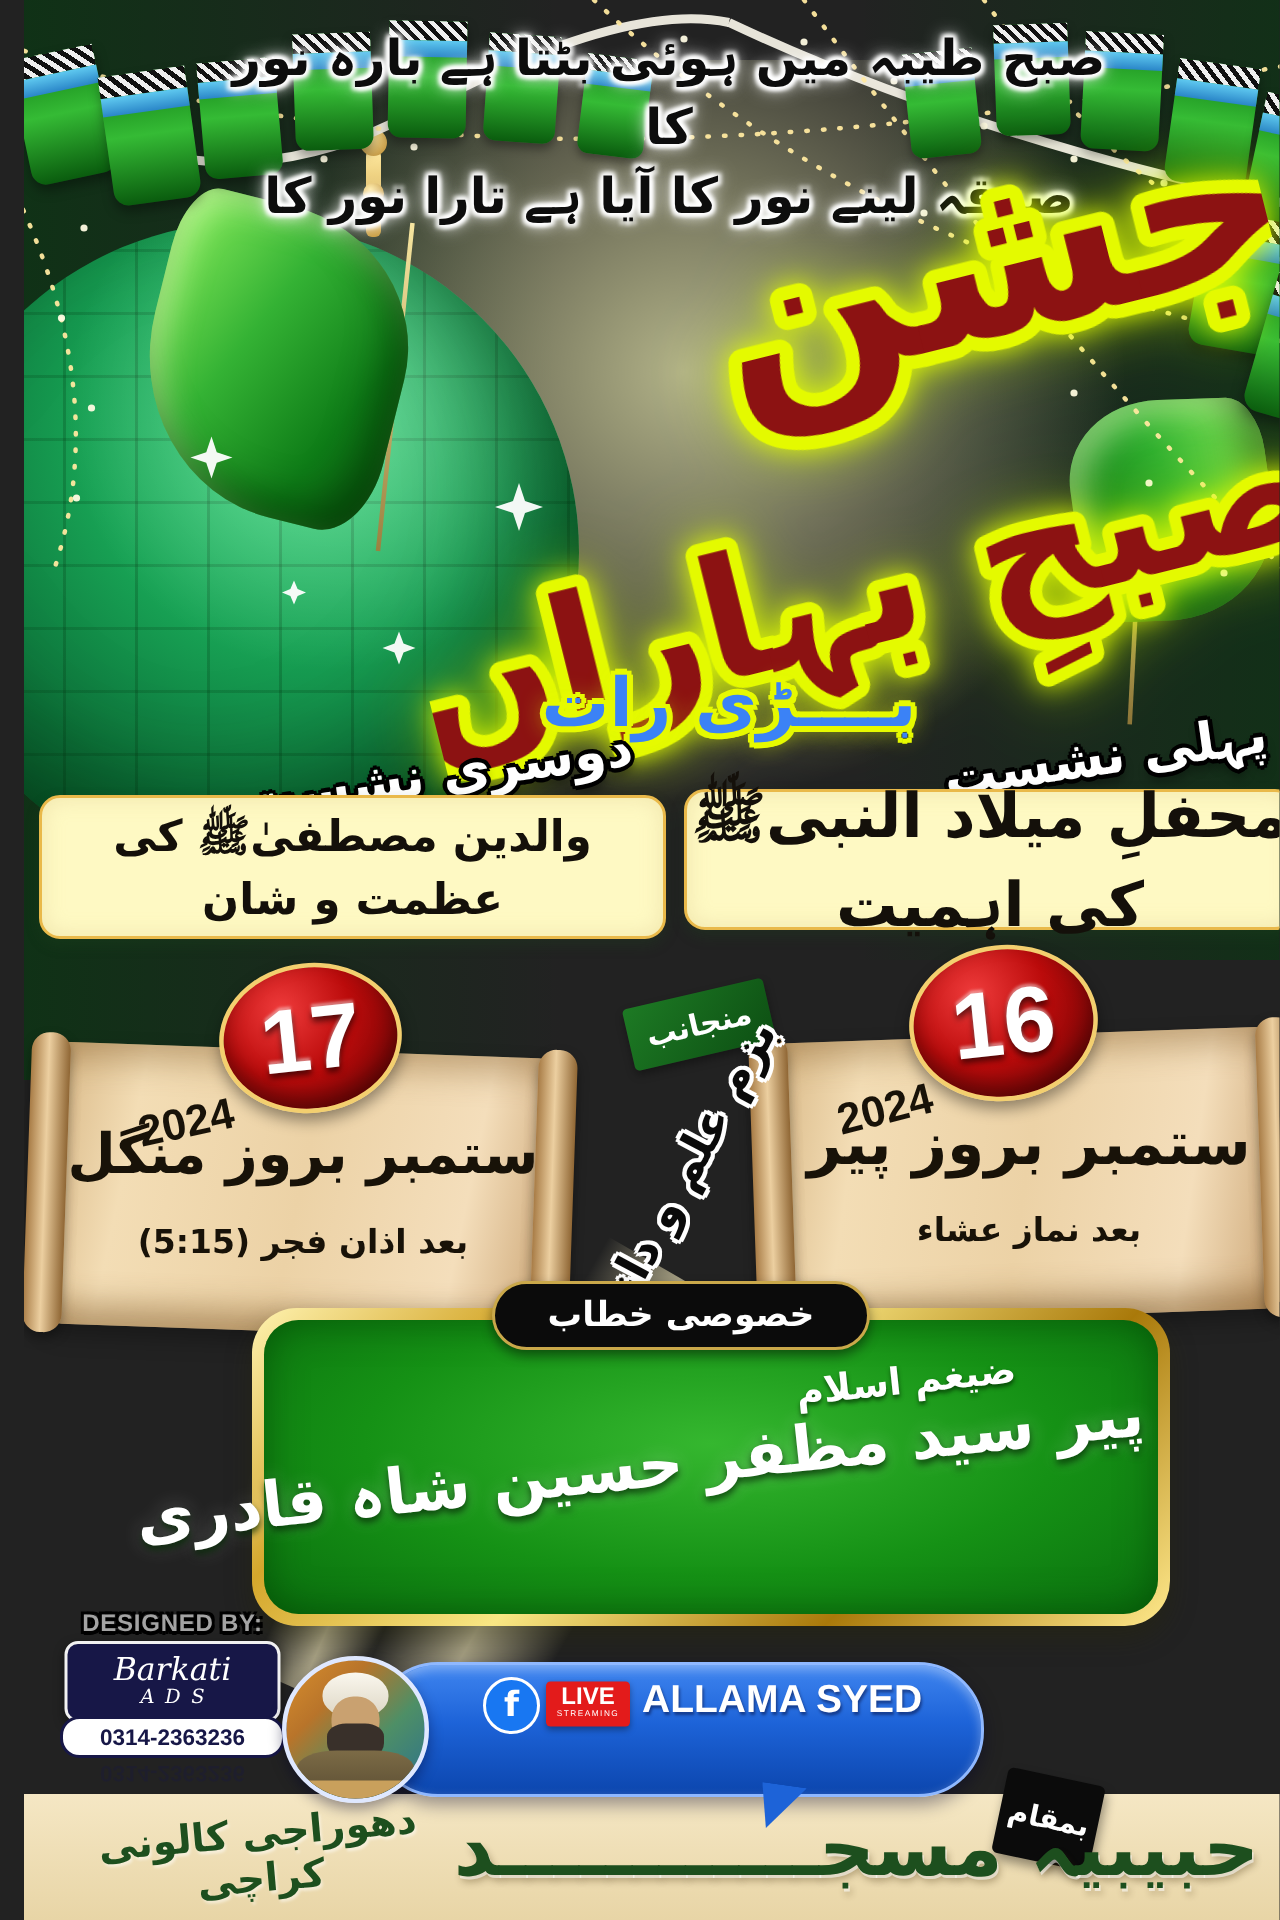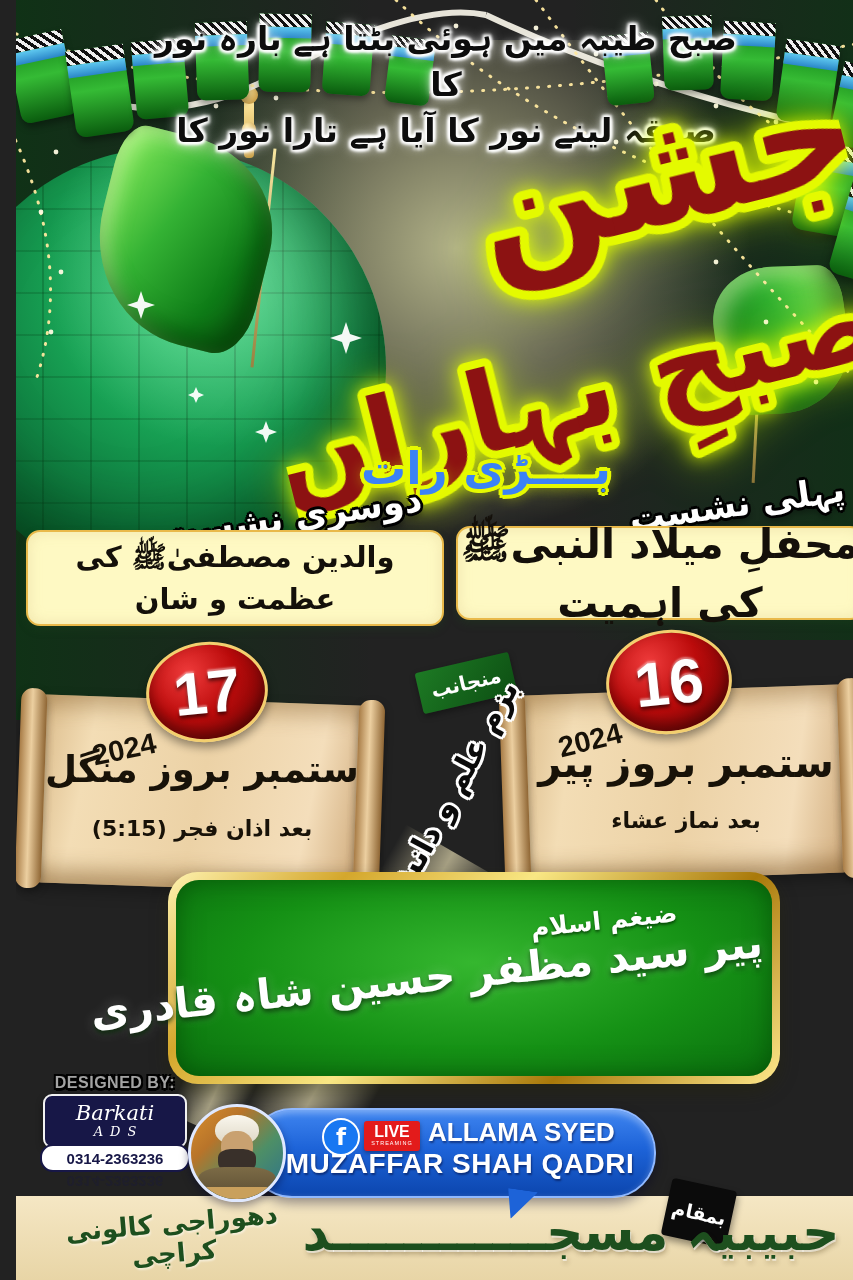--- a/index.html
+++ b/index.html
@@ -316,20 +316,21 @@
   <div class="abs scroll-time scroll-time-l rtl">بعد اذان فجر (5:15)</div>
 
   <div class="abs org-label rtl">منجانب</div>
   <div class="abs org-name">
     <span class="rtl outline-white">بزم علم و دانش</span>
   </div>
 
   <div class="abs panel-gold">
     <div class="panel-green"></div>
   </div>
+  <div class="abs panel-pill rtl">خصوصی خطاب</div>
   <div class="abs panel-honorific rtl">ضیغم اسلام</div>
   <div class="abs panel-name rtl">پیر سید مظفر حسین شاہ قادری</div>
 
   <div class="abs designer">
     <div class="d-heading">DESIGNED BY:</div>
     <div class="d-box">
       <div class="d-brand">Barkati</div>
       <div class="d-sub">ADS</div>
     </div>
     <div class="d-phone">0314-2363236</div>
@@ -346,19 +347,18 @@
     <div class="p-desk"></div>
   </div>
   <div class="abs fb-icon">
     <span>f</span>
   </div>
   <div class="abs live-badge">
     <div class="live-word">LIVE</div>
     <div class="live-sub">STREAMING</div>
   </div>
   <div class="abs banner-line banner-line1">ALLAMA SYED</div>
-  <div class="abs banner-line banner-line2">MUZAFFAR SHAH QADRI</div>
 
   <div class="abs venue-label rtl">بمقام</div>
   <div class="abs venue-masjid rtl">حبیبیہ مسجــــــــــــد</div>
   <div class="abs venue-area rtl">دھوراجی کالونی کراچی</div>
 
 </div>
 
 </body></html>

